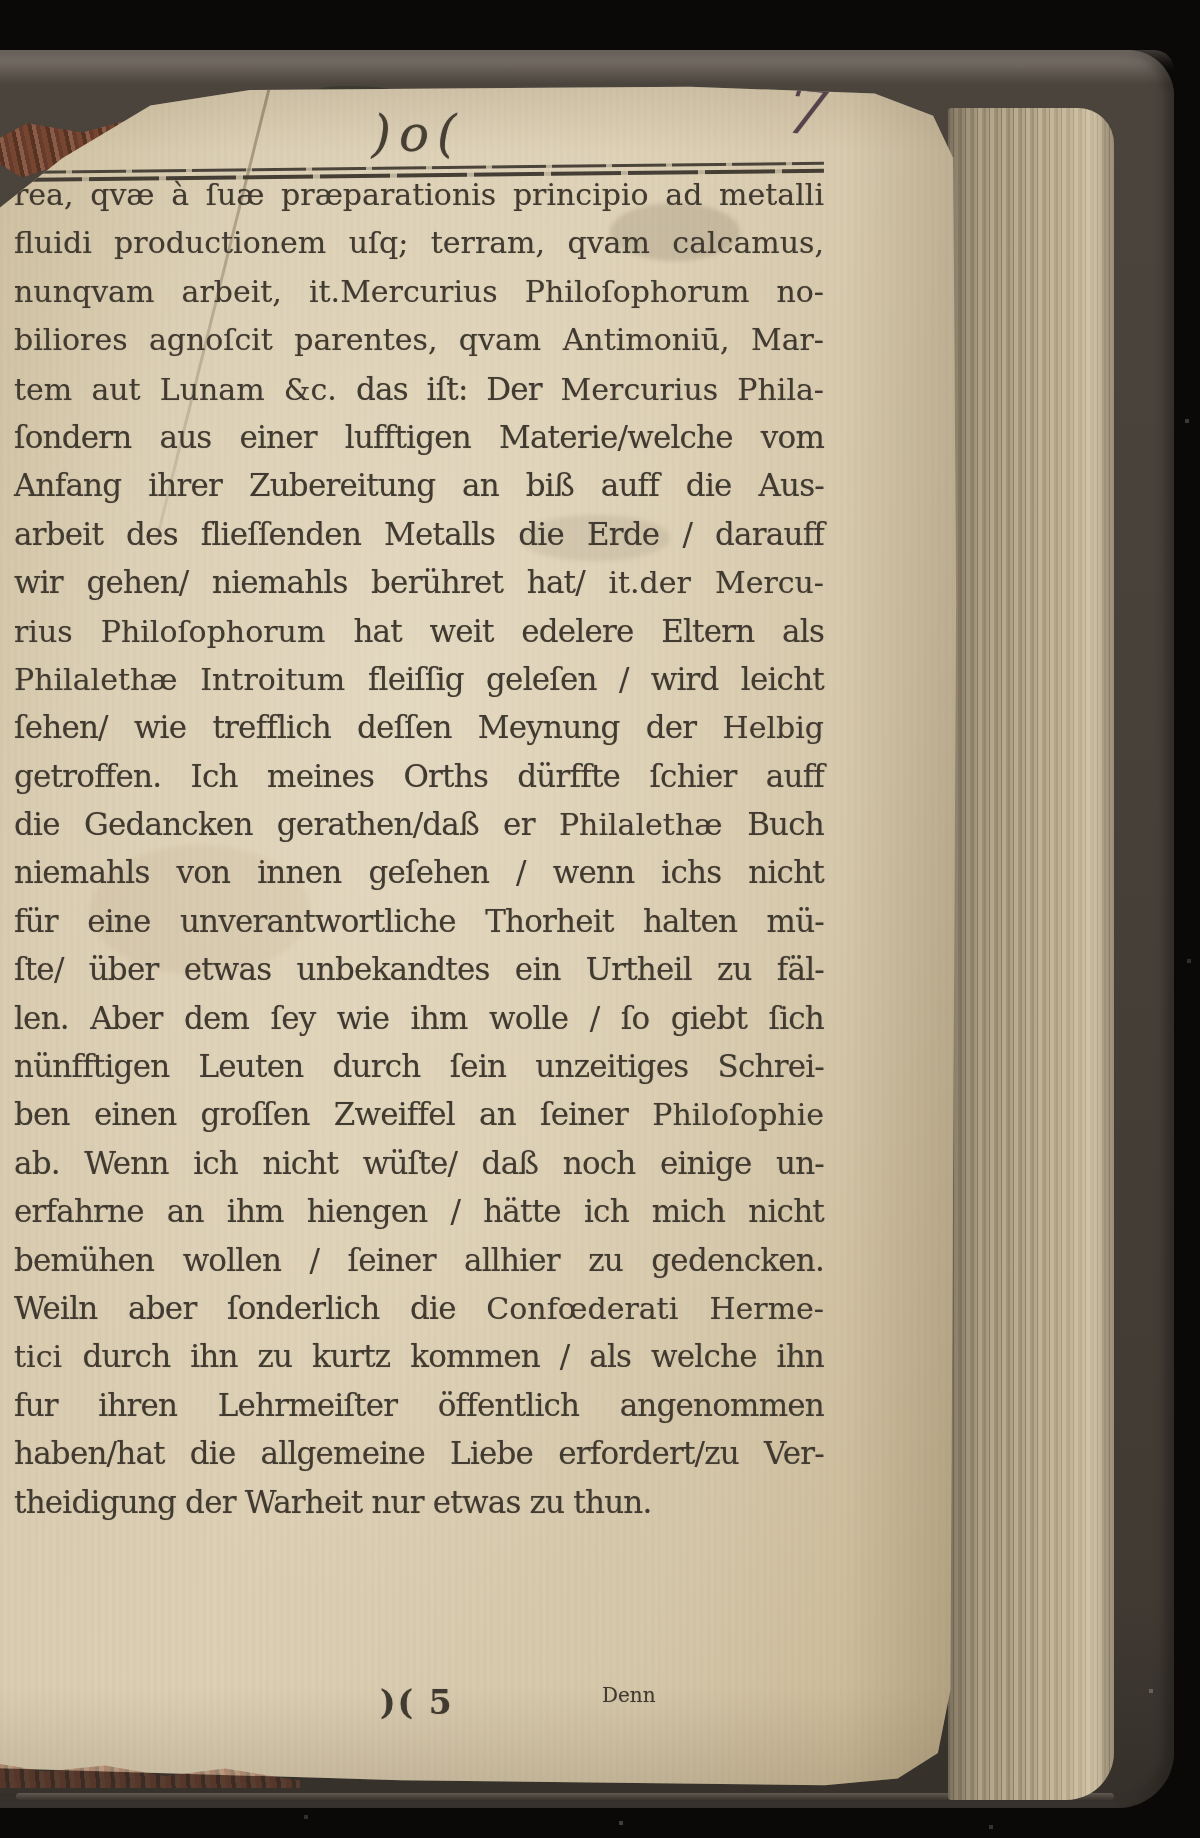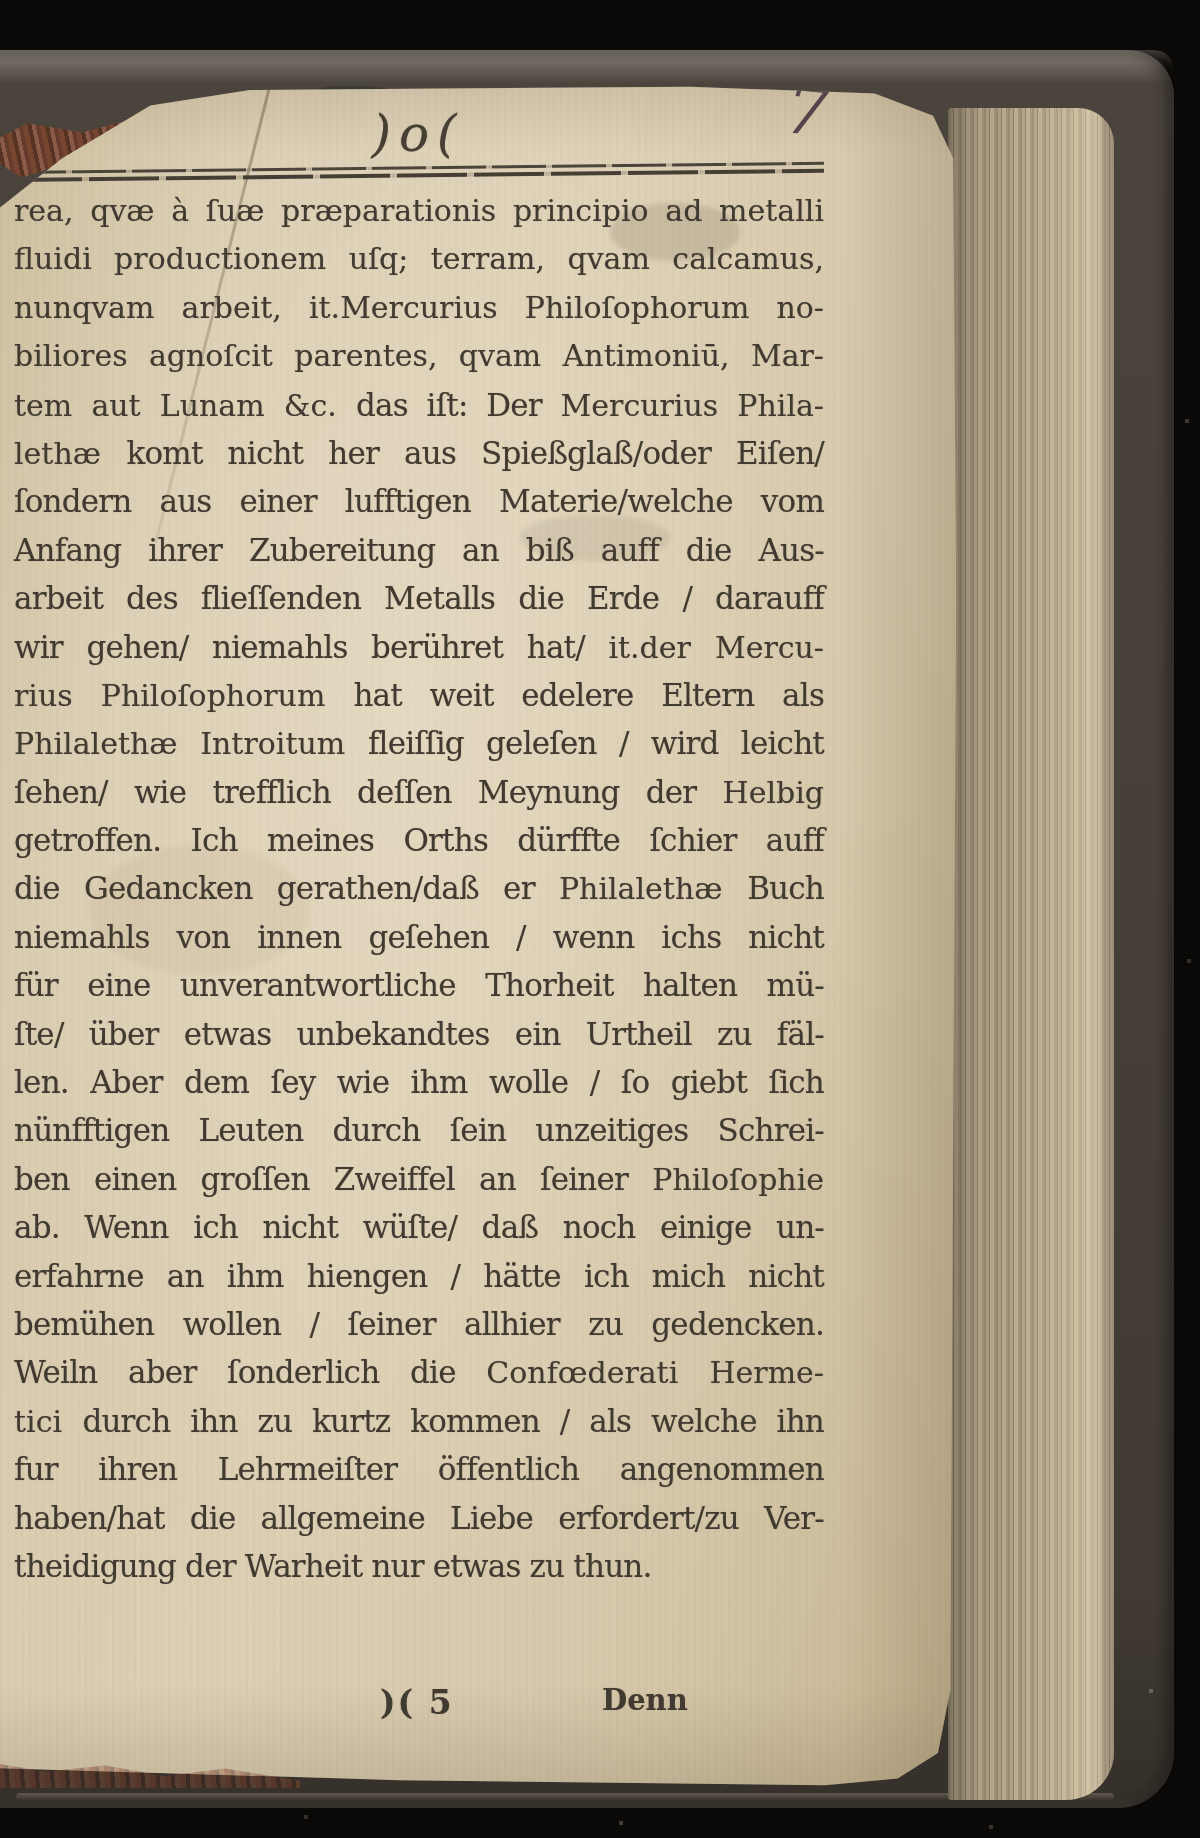--- a/index.html
+++ b/index.html
@@ -66,33 +66,33 @@
         text-shadow:0 0 1px rgba(70,60,45,.5);}
   .pagenum{position:absolute;left:786px;top:-12px;font-size:66px;color:#55434c;
         font-style:italic;transform:rotate(6deg);text-shadow:0 0 1px rgba(85,67,76,.6);}
   .rule{position:absolute;left:12px;width:812px;transform:rotate(-0.65deg);
         transform-origin:left center;}
   .rule.r1{top:86px;height:3px;
         background:repeating-linear-gradient(90deg,#4b443a 0 54px,rgba(75,68,58,.25) 54px 60px);}
   .rule.r2{top:93px;height:4px;
         background:repeating-linear-gradient(90deg,#453e34 0 70px,rgba(69,62,52,.2) 70px 77px);}
 
-  .text-block{position:absolute;left:14px;top:108px;width:810px;color:#413a30;}
+  .text-block{position:absolute;left:14px;top:92px;width:810px;color:#413a30;}
   .tline{position:relative;height:48.4px;text-align:justify;text-align-last:justify;
         white-space:normal;overflow:visible;text-shadow:0 0 1px rgba(62,52,40,.35);}
   .tline.no-just{text-align-last:left;}
   .seg-antiqua{font-family:"DejaVu Serif","Liberation Serif",serif;
         font-size:30px;font-weight:normal;}
   .seg-fraktur{font-family:"DejaVu Serif","Liberation Serif",serif;
         font-size:31px;font-weight:normal;letter-spacing:-0.8px;}
 
   .sigline{position:absolute;left:14px;top:1598px;width:810px;height:52px;color:#413a30;}
   .sigmark{position:absolute;left:366px;font-size:33px;font-weight:bold;
         letter-spacing:2px;text-shadow:0 0 1px rgba(62,52,40,.35);}
-  .catchword{position:absolute;left:588px;font-size:29px;font-weight:bold;
+  .catchword{position:absolute;left:588px;font-size:20px;font-weight:normal;
         text-shadow:0 0 1px rgba(62,52,40,.35);}
 
   .bottom-remnant{position:absolute;left:0;top:1758px;width:300px;height:30px;
         background:repeating-linear-gradient(85deg,rgba(130,62,40,.55) 0 6px,
                    rgba(70,34,24,.5) 6px 10px,rgba(150,86,56,.45) 10px 15px);
         clip-path:polygon(0 20%,15% 45%,35% 25%,55% 60%,75% 35%,100% 75%,100% 100%,0 100%);
         opacity:.75;}
 
   .dust{position:absolute;left:0;top:0;width:2px;height:2px;background:transparent;
         box-shadow:1186px 420px 0 1px rgba(210,200,185,.25),
@@ -125,21 +125,20 @@
 
     <div class="rule r1"></div>
     <div class="rule r2"></div>
 
     <div class="text-block" id="text-block">
         <div class="tline"><span class="seg-antiqua">rea, qvæ à ſuæ præparationis principio ad metalli</span></div>
         <div class="tline"><span class="seg-antiqua">fluidi productionem uſq; terram, qvam calcamus,</span></div>
         <div class="tline"><span class="seg-antiqua">nunqvam arbeit, it.Mercurius Philoſophorum no-</span></div>
         <div class="tline"><span class="seg-antiqua">biliores agnoſcit parentes, qvam Antimoniū, Mar-</span></div>
         <div class="tline"><span class="seg-antiqua">tem aut Lunam &amp;c. </span><span class="seg-fraktur">das iſt: Der </span><span class="seg-antiqua">Mercurius Phila-</span></div>
-        <div class="tline"><span class="seg-antiqua">lethæ </span><span class="seg-fraktur">komt nicht her aus Spießglaß/oder Eiſen/</span></div>
         <div class="tline"><span class="seg-fraktur">ſondern aus einer lufftigen Materie/welche vom</span></div>
         <div class="tline"><span class="seg-fraktur">Anfang ihrer Zubereitung an biß auff die Aus-</span></div>
         <div class="tline"><span class="seg-fraktur">arbeit des flieſſenden Metalls die Erde / darauff</span></div>
         <div class="tline"><span class="seg-fraktur">wir gehen/ niemahls berühret hat/ </span><span class="seg-antiqua">it.der Mercu-</span></div>
         <div class="tline"><span class="seg-antiqua">rius Philoſophorum </span><span class="seg-fraktur">hat weit edelere Eltern als</span></div>
         <div class="tline"><span class="seg-antiqua">Philalethæ Introitum </span><span class="seg-fraktur">fleiſſig geleſen / wird leicht</span></div>
         <div class="tline"><span class="seg-fraktur">ſehen/ wie trefflich deſſen Meynung der </span><span class="seg-antiqua">Helbig</span></div>
         <div class="tline"><span class="seg-fraktur">getroffen. Ich meines Orths dürffte ſchier auff</span></div>
         <div class="tline"><span class="seg-fraktur">die Gedancken gerathen/daß er </span><span class="seg-antiqua">Philalethæ </span><span class="seg-fraktur">Buch</span></div>
         <div class="tline"><span class="seg-fraktur">niemahls von innen geſehen / wenn ichs nicht</span></div>

